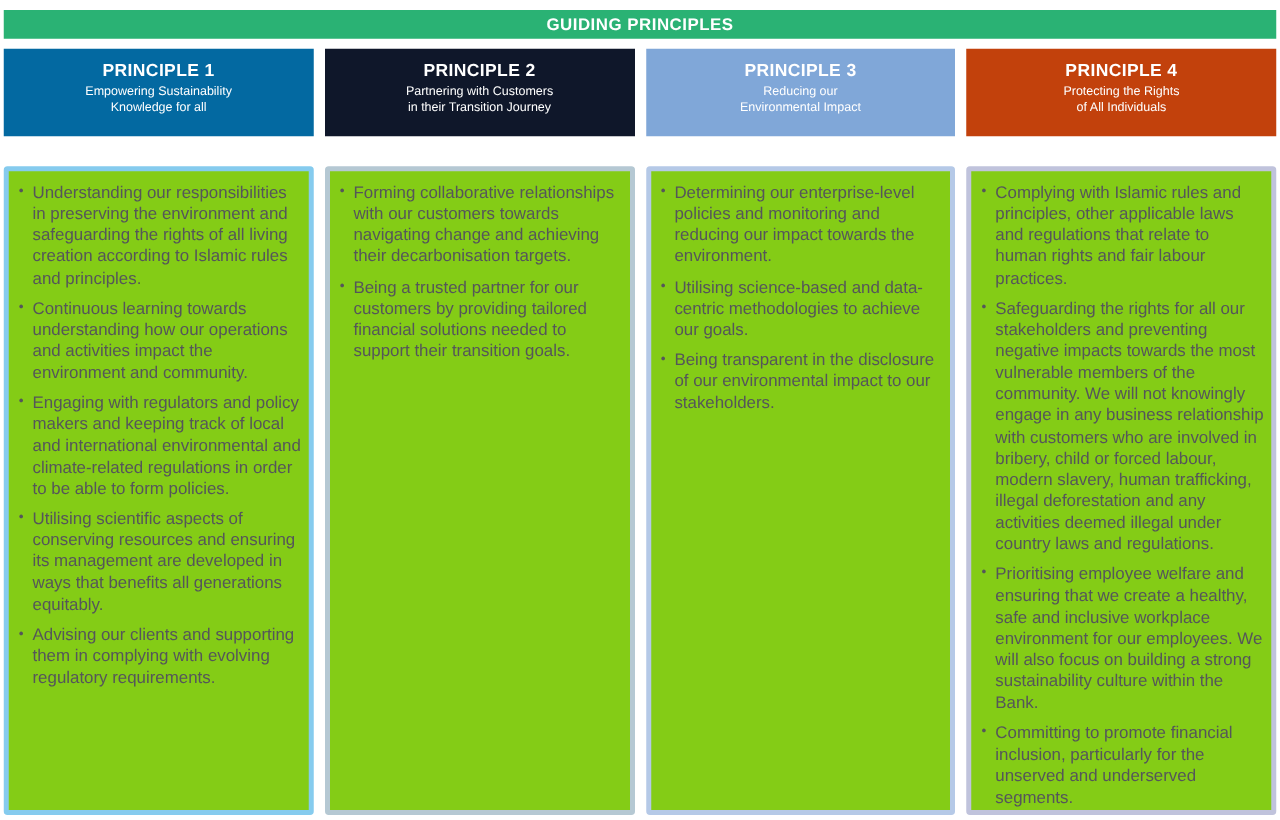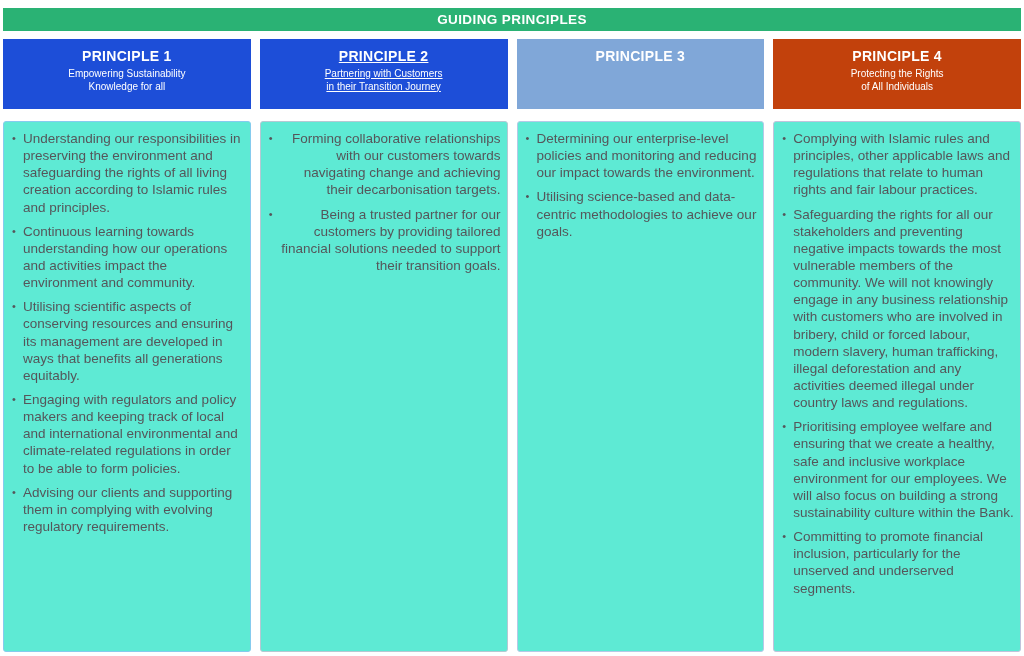--- a/index.html
+++ b/index.html
@@ -54,24 +54,24 @@
     letter-spacing: 0.3px;
     margin-bottom: 4px;
   }
   .col-header .p-title {
     font-size: 10px;
     line-height: 1.25;
     white-space: pre-line;
     font-weight: 400;
   }
   .col-box {
-    margin-top: 12px;
+    margin-top: 24px;
     flex: 1 1 auto;
-    background: #5eead4;
-    border: 1px solid #4d7c0f;
+    background: #84cc16;
+    border: 4px solid #4d7c0f;
     border-radius: 3px;
     padding: 8px 6px 8px 8px;
     overflow: hidden;
   }
   .bullet-list {
     list-style: none;
     color: #55565a;
     font-size: 13.5px;
     line-height: 1.27;
   }
@@ -92,58 +92,61 @@
 </style>
 </head>
 <body>
 
 <div class="page">
   <div class="banner" style="background: rgb(42, 178, 116); color: rgb(255, 255, 255);">
     <span>GUIDING PRINCIPLES</span>
   </div>
   <div class="grid">
   <div class="col">
-    <div class="col-header" style="background: #1d4ed8;">
+    <div class="col-header" style="background: #0369a1;">
       <div class="p-label">PRINCIPLE 1</div>
       <div class="p-title">Empowering Sustainability
 Knowledge for all</div>
     </div>
     <div class="col-box" style="border-color: rgb(133, 203, 238);">
       <ul class="bullet-list" style="color: rgb(85, 86, 90);">
             <li>Understanding our responsibilities in preserving the environment and safeguarding the rights of all living creation according to Islamic rules and principles.</li>
             <li>Continuous learning towards understanding how our operations and activities impact the environment and community.</li>
+            <li>Engaging with regulators and policy makers and keeping track of local and international environmental and climate-related regulations in order to be able to form policies.</li>
             <li>Utilising scientific aspects of conserving resources and ensuring its management are developed in ways that benefits all generations equitably.</li>
-            <li>Engaging with regulators and policy makers and keeping track of local and international environmental and climate-related regulations in order to be able to form policies.</li>
             <li>Advising our clients and supporting them in complying with evolving regulatory requirements.</li>
           </ul>
     </div>
   </div>
 
   <div class="col">
-    <div class="col-header" style="background: #1d4ed8; text-decoration: underline;">
+    <div class="col-header" style="background: #0f172a;">
       <div class="p-label">PRINCIPLE 2</div>
       <div class="p-title">Partnering with Customers
 in their Transition Journey</div>
     </div>
-    <div class="col-box" style="border-color: rgb(181, 200, 211); text-align: right;">
+    <div class="col-box" style="border-color: rgb(181, 200, 211);">
       <ul class="bullet-list" style="color: rgb(85, 86, 90);">
             <li>Forming collaborative relationships with our customers towards navigating change and achieving their decarbonisation targets.</li>
             <li>Being a trusted partner for our customers by providing tailored financial solutions needed to support their transition goals.</li>
           </ul>
     </div>
   </div>
 
   <div class="col">
     <div class="col-header" style="background: rgb(128, 167, 216); text-align: center;">
       <div class="p-label">PRINCIPLE 3</div>
+      <div class="p-title">Reducing our
+Environmental Impact</div>
     </div>
     <div class="col-box" style="border-color: rgb(181, 201, 231);">
       <ul class="bullet-list" style="color: rgb(85, 86, 90);">
             <li>Determining our enterprise-level policies and monitoring and reducing our impact towards the environment.</li>
             <li>Utilising science-based and data-centric methodologies to achieve our goals.</li>
+            <li>Being transparent in the disclosure of our environmental impact to our stakeholders.</li>
           </ul>
     </div>
   </div>
 
   <div class="col">
     <div class="col-header" style="background: #c2410c;">
       <div class="p-label">PRINCIPLE 4</div>
       <div class="p-title">Protecting the Rights
 of All Individuals</div>
     </div>

